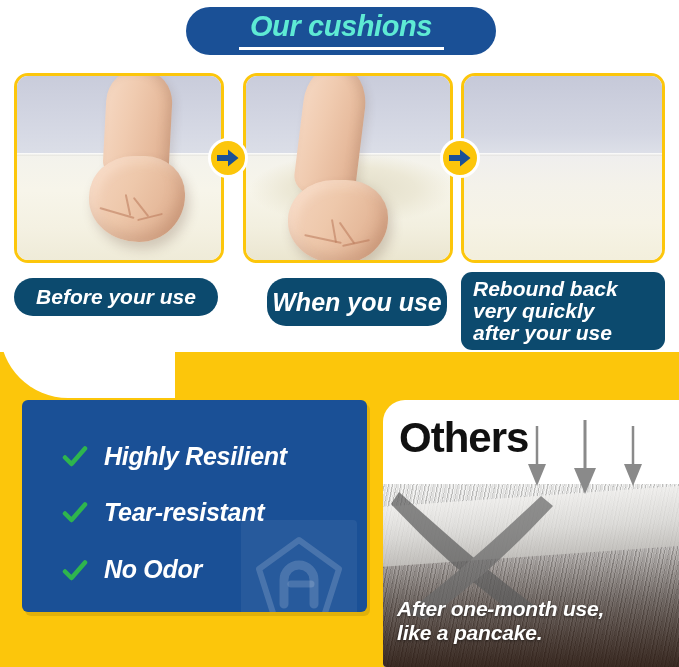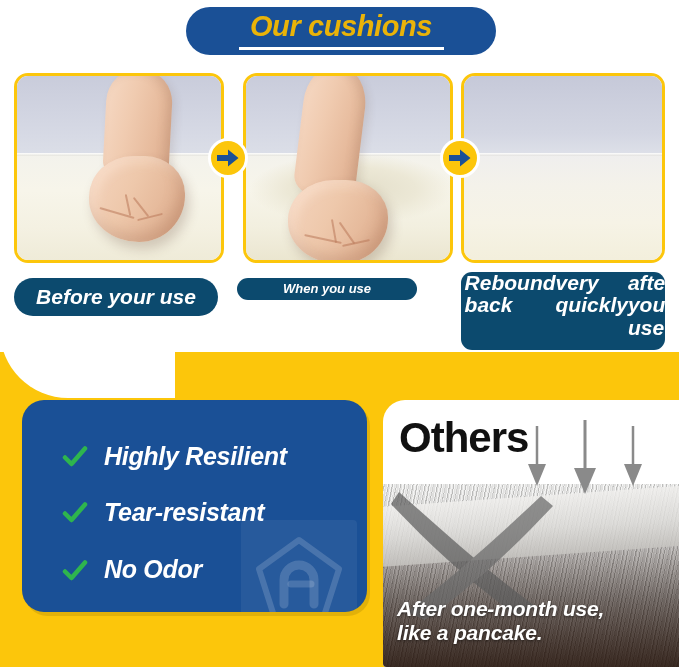--- a/index.html
+++ b/index.html
@@ -13,21 +13,21 @@
 
   
   #title-banner{
     position:absolute; left:186px; top:7px; width:310px; height:48px;
     background:#1A5096; border-radius:24px;
     display:flex; flex-direction:column;
     align-items:center; justify-content:center;
   }
   #title-banner .title-text{
     font-size:29px; font-weight:bold; font-style:italic;
-    color:#eab308; letter-spacing:-0.4px; line-height:1;
+    color:#5eead4; letter-spacing:-0.4px; line-height:1;
     padding-bottom:2px;
   }
   #title-banner .title-underline{
     width:205px; height:3px; background:#ffffff; margin-top:4px;
   }
 
   
   .photo-panel{
     position:absolute; top:73px; height:190px;
     border:3px solid #FCC60B; border-radius:14px;
@@ -120,47 +120,47 @@
     position:absolute; background:#0c4a6e; color:#ffffff;
     font-weight:bold; font-style:italic;
     display:flex; align-items:center; justify-content:center;
     text-align:left; line-height:1.06;
   }
   #step-label-1{
     left:14px; top:278px; width:204px; height:38px;
     border-radius:19px; font-size:21px;
   }
   #step-label-2{
-    left:237px; top:278px; width:180px; height:22px;
-    border-radius:19px; font-size:13px;
+    left:267px; top:278px; width:180px; height:48px;
+    border-radius:19px; font-size:25px;
   }
   #step-label-3{
     left:461px; top:272px; width:204px; height:78px;
     border-radius:11px; font-size:21px;
-    flex-direction:row; align-items:flex-start;
+    flex-direction:column; align-items:flex-start;
     padding-left:12px; justify-content:center;
   }
   #step-label-3 span{ display:block; }
 
   
   #yellow-band{
     position:absolute; left:0; top:352px; width:679px; height:315px;
     background:#FCC60B;
   }
   #yellow-notch{
     position:absolute; left:0; top:330px; width:175px; height:68px;
     background:#ffffff;
     border-bottom-left-radius:90px;
     z-index:2;
   }
 
   
   #features-panel{
     position:absolute; left:22px; top:400px; width:345px; height:212px;
-    background:#1A5096; border-radius:22px;
+    background:#1A5096; border-radius:6px;
     box-shadow:3px 4px 0 rgba(0,0,0,.10);
     overflow:hidden; z-index:3;
   }
   .feature-row{
     position:absolute; left:40px; display:flex; align-items:center; gap:16px;
   }
   #feature-row-0{ top:42px; }
   #feature-row-1{ top:98px; }
   #feature-row-2{ top:155px;align-items:flex-end; }
   .feature-check{ width:26px; height:26px; flex:0 0 26px; }

